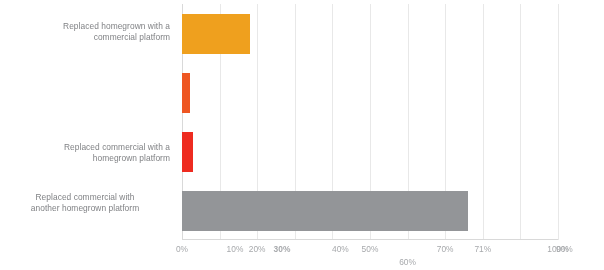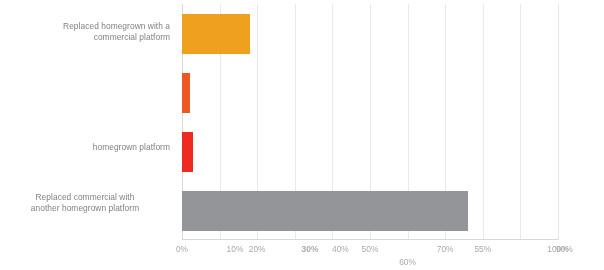--- a/index.html
+++ b/index.html
@@ -113,20 +113,21 @@
 <div id="chart-root">
 
   <div class="cat-labels">
     <div class="cat-label" style="top:21px;">
       <div>Replaced homegrown with a</div>
       <div>commercial platform</div>
     </div>
     <div class="cat-label" style="top:84px;">
     </div>
     <div class="cat-label" style="top:142px;">
+      <div>Replaced commercial with a</div>
       <div>homegrown platform</div>
     </div>
     <div class="cat-label" style="top:192px;text-align:center;">
       <div>Replaced commercial with</div>
       <div>another homegrown platform</div>
     </div>
   </div>
 
   <div class="plot">
     <div class="gridlines" id="gridlines">
@@ -148,23 +149,23 @@
         <div class="bar" title="Replaced commercial with a homegrown platform: 3%" style="top: 127.5px; height: 40px; width: 11.28px; background: rgb(238, 43, 32);"></div>
         <div class="bar" title="Replaced commercial with another commercial platform: 76%" style="top: 186.5px; height: 40px; width: 285.76px; background: rgb(147, 149, 152);"></div>
       </div>
     <div class="axis-bottom"></div>
   </div>
 
   <div class="xticks" id="xticks">
       <div class="xtick" style="left: 0px;">0%</div>
       <div class="xtick" style="left: 53px;">10%</div>
       <div class="xtick" style="left: 75.2px;">20%</div>
-      <div class="xtick" style="left: 128px; font-weight: bold;">30%</div>
+      <div class="xtick" style="left: 100px; font-weight: bold;">30%</div>
       <div class="xtick" style="left: 150.4px; margin-left: 8px;">40%</div>
       <div class="xtick" style="left: 188px;">50%</div>
       <div class="xtick" style="left: 225.6px; margin-top: 13px;">60%</div>
       <div class="xtick" style="left: 263.2px;">70%</div>
-      <div class="xtick" style="left: 300.8px;">55%</div>
+      <div class="xtick" style="left: 300.8px;">71%</div>
       <div class="xtick" style="left: 338.4px; margin-left: 44px;">90%</div>
       <div class="xtick" style="left: 376px;">100%</div>
     </div>
 
 </div>
 
 </body></html>

